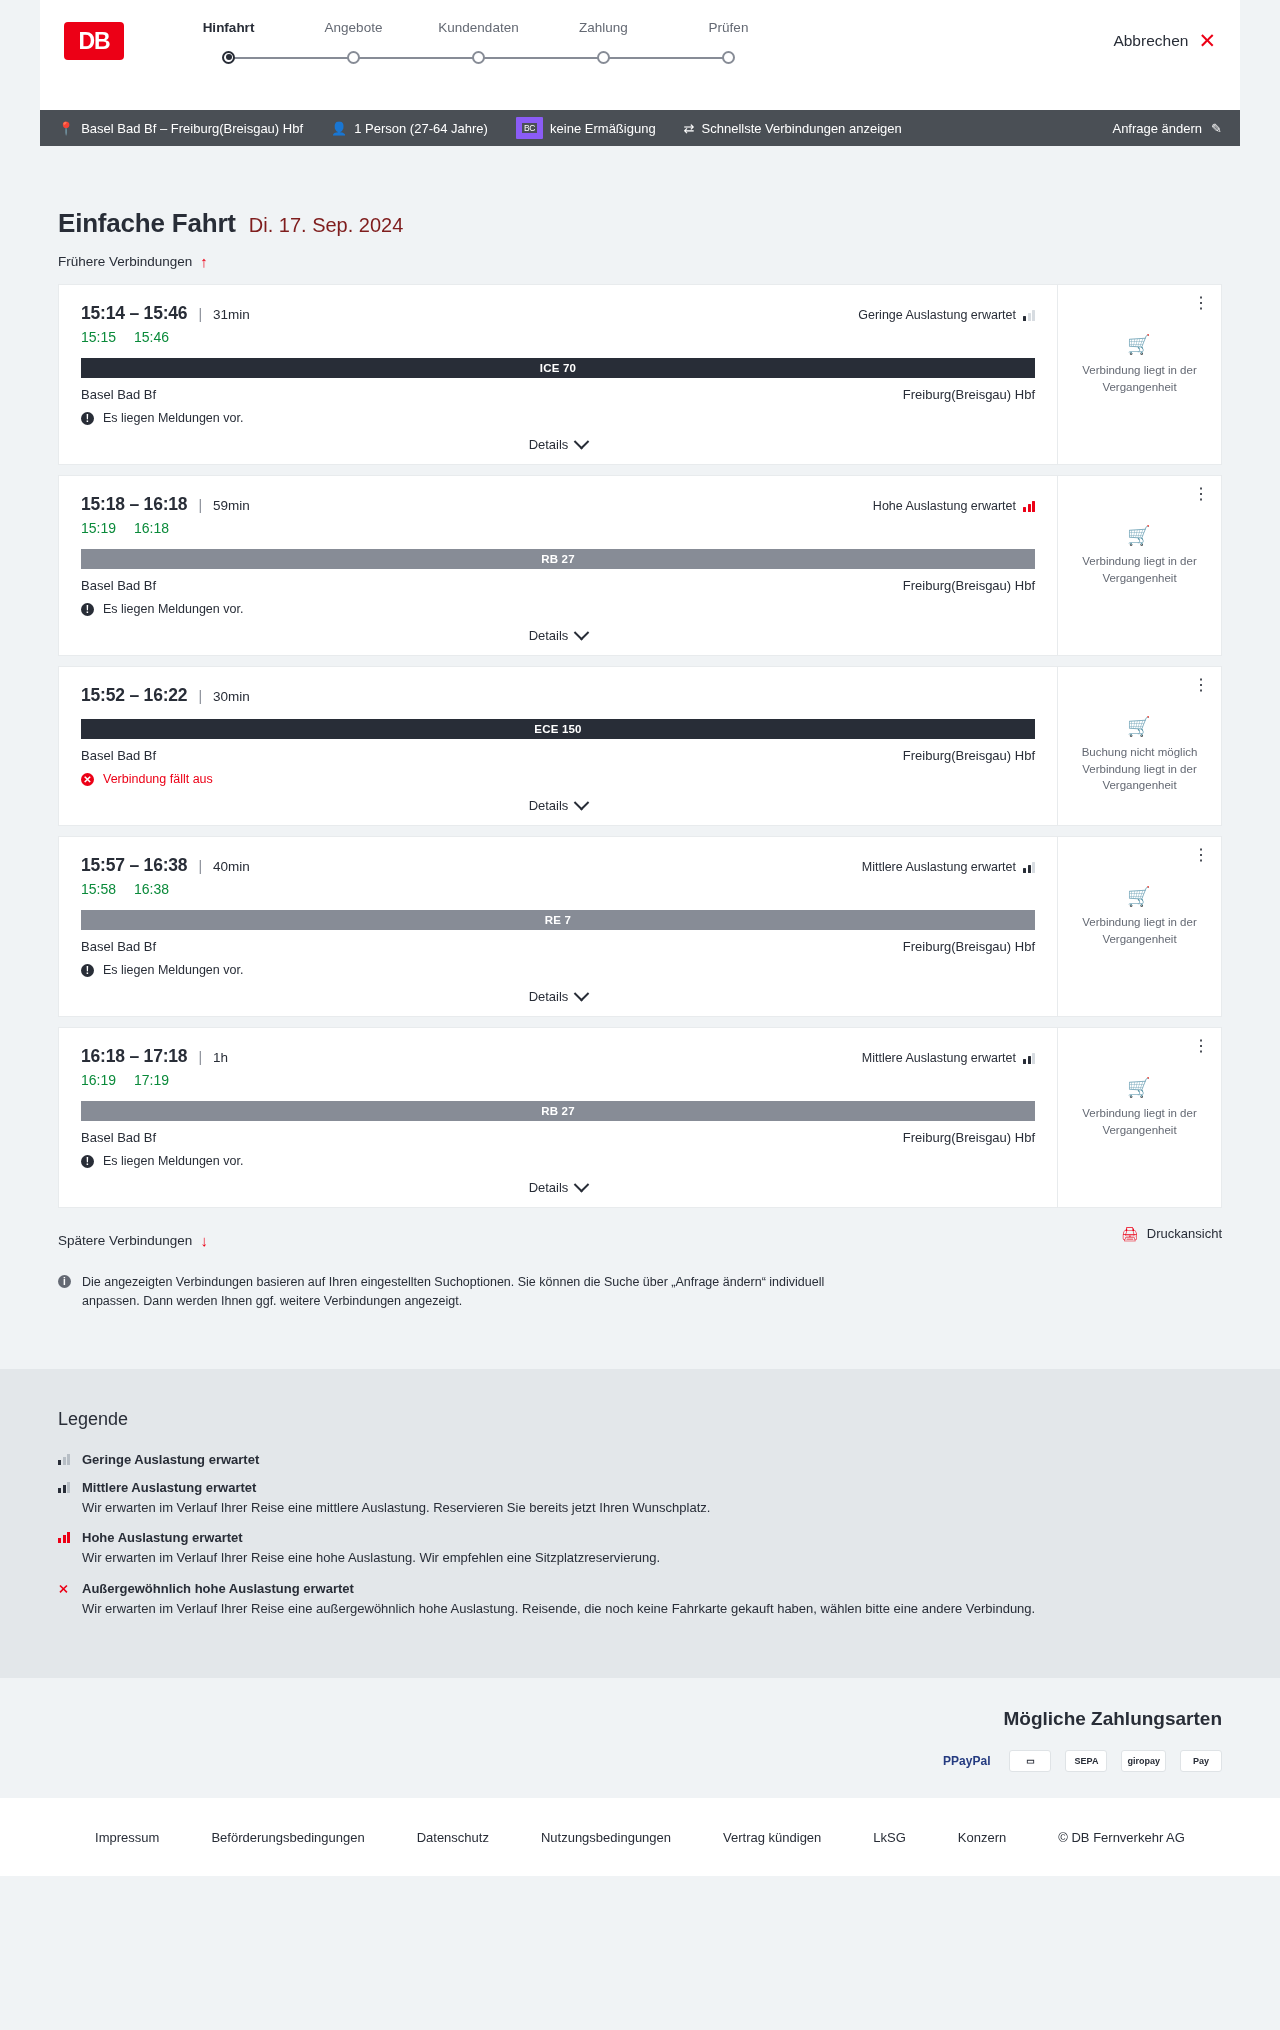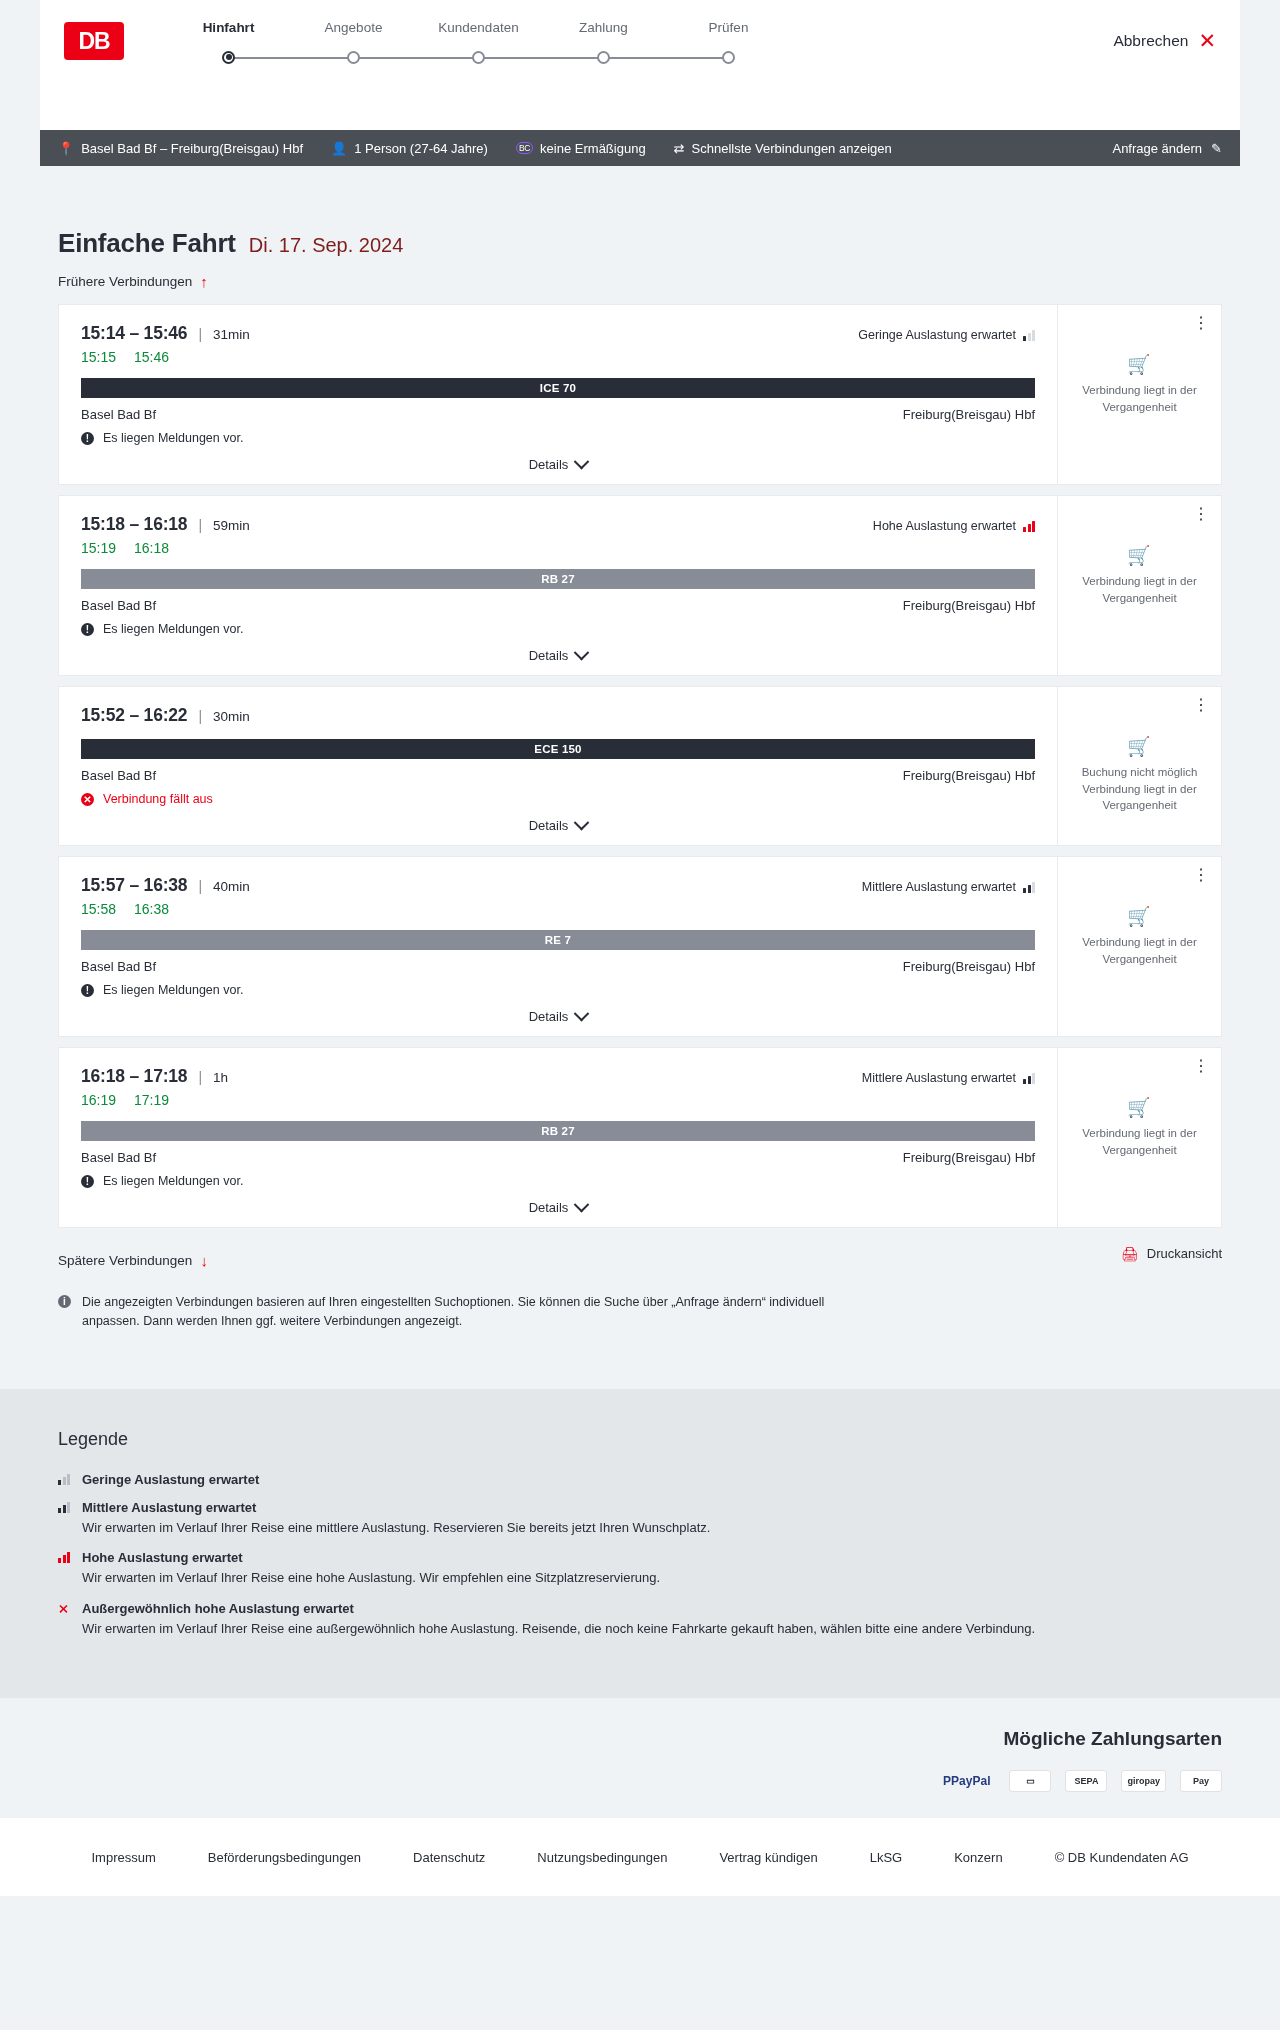--- a/index.html
+++ b/index.html
@@ -11,21 +11,21 @@
     color: #282d37;
     -webkit-font-smoothing: antialiased;
   }
   .page { width: 1280px; position: relative; }
 
   
   .header-wrap { background:#f0f3f5; padding: 0 0 0 0; }
   .header {
     margin: 0 40px;
     background:#fff;
-    height: 130px;
+    height: 110px;
     display:flex;
     align-items:flex-start;
     padding: 18px 24px 0 24px;
     position:relative;
   }
   .db-logo {
     width:60px; height:38px; background:#ec0016; border-radius:4px;
     display:flex; align-items:center; justify-content:center;
     color:#fff; font-weight:bold; font-size:23px; letter-spacing:-1px;
     font-family:"Liberation Sans", sans-serif;
@@ -63,21 +63,21 @@
     display:flex;
     align-items:center;
     font-size:13px;
     padding: 0 14px;
     position:relative;
   }
   .qb-item { display:flex; align-items:center; gap:7px; padding: 0 14px; white-space:nowrap; }
   .qb-item:first-child { padding-left:4px; }
   .qb-ico { font-size:13px; display:inline-block; }
   .qb-bc {
-    border:1px solid #8b5cf6; font-size:8.5px; padding:1px 2px; line-height:1; border-radius:6px; letter-spacing:-0.3px;
+    border:6px solid #8b5cf6; font-size:8.5px; padding:1px 2px; line-height:1; border-radius:1px; letter-spacing:-0.3px;
   }
   .qb-right { margin-left:auto; display:flex; align-items:center; gap:9px; padding-right:4px; cursor:pointer;}
 
   
   .main { margin: 16px 40px; padding-top: 46px; background:#f0f3f5;}
   .title-row { display:flex; align-items:baseline; gap:13px; padding-left: 18px;}
   .title-row h1 { font-size:26px; margin:0; font-weight:bold; letter-spacing:-0.2px;}
   .title-row .date { font-size:20px; color:#7f1d1d; }
   .earlier, .later {
     padding-left:18px; margin-top:14px; font-size:13.5px; color:#282d37;
@@ -549,16 +549,16 @@
   </div>
 
   <div class="footer" id="footer">
       <a href="#">Impressum</a>
       <a href="#">Beförderungsbedingungen</a>
       <a href="#">Datenschutz</a>
       <a href="#">Nutzungsbedingungen</a>
       <a href="#">Vertrag kündigen</a>
       <a href="#">LkSG</a>
       <a href="#">Konzern</a>
-      <span class="copy">© DB Kundendaten AG</span>
+      <span class="copy">© DB Fernverkehr AG</span>
     </div>
 
 </div>
 
 </body></html>

